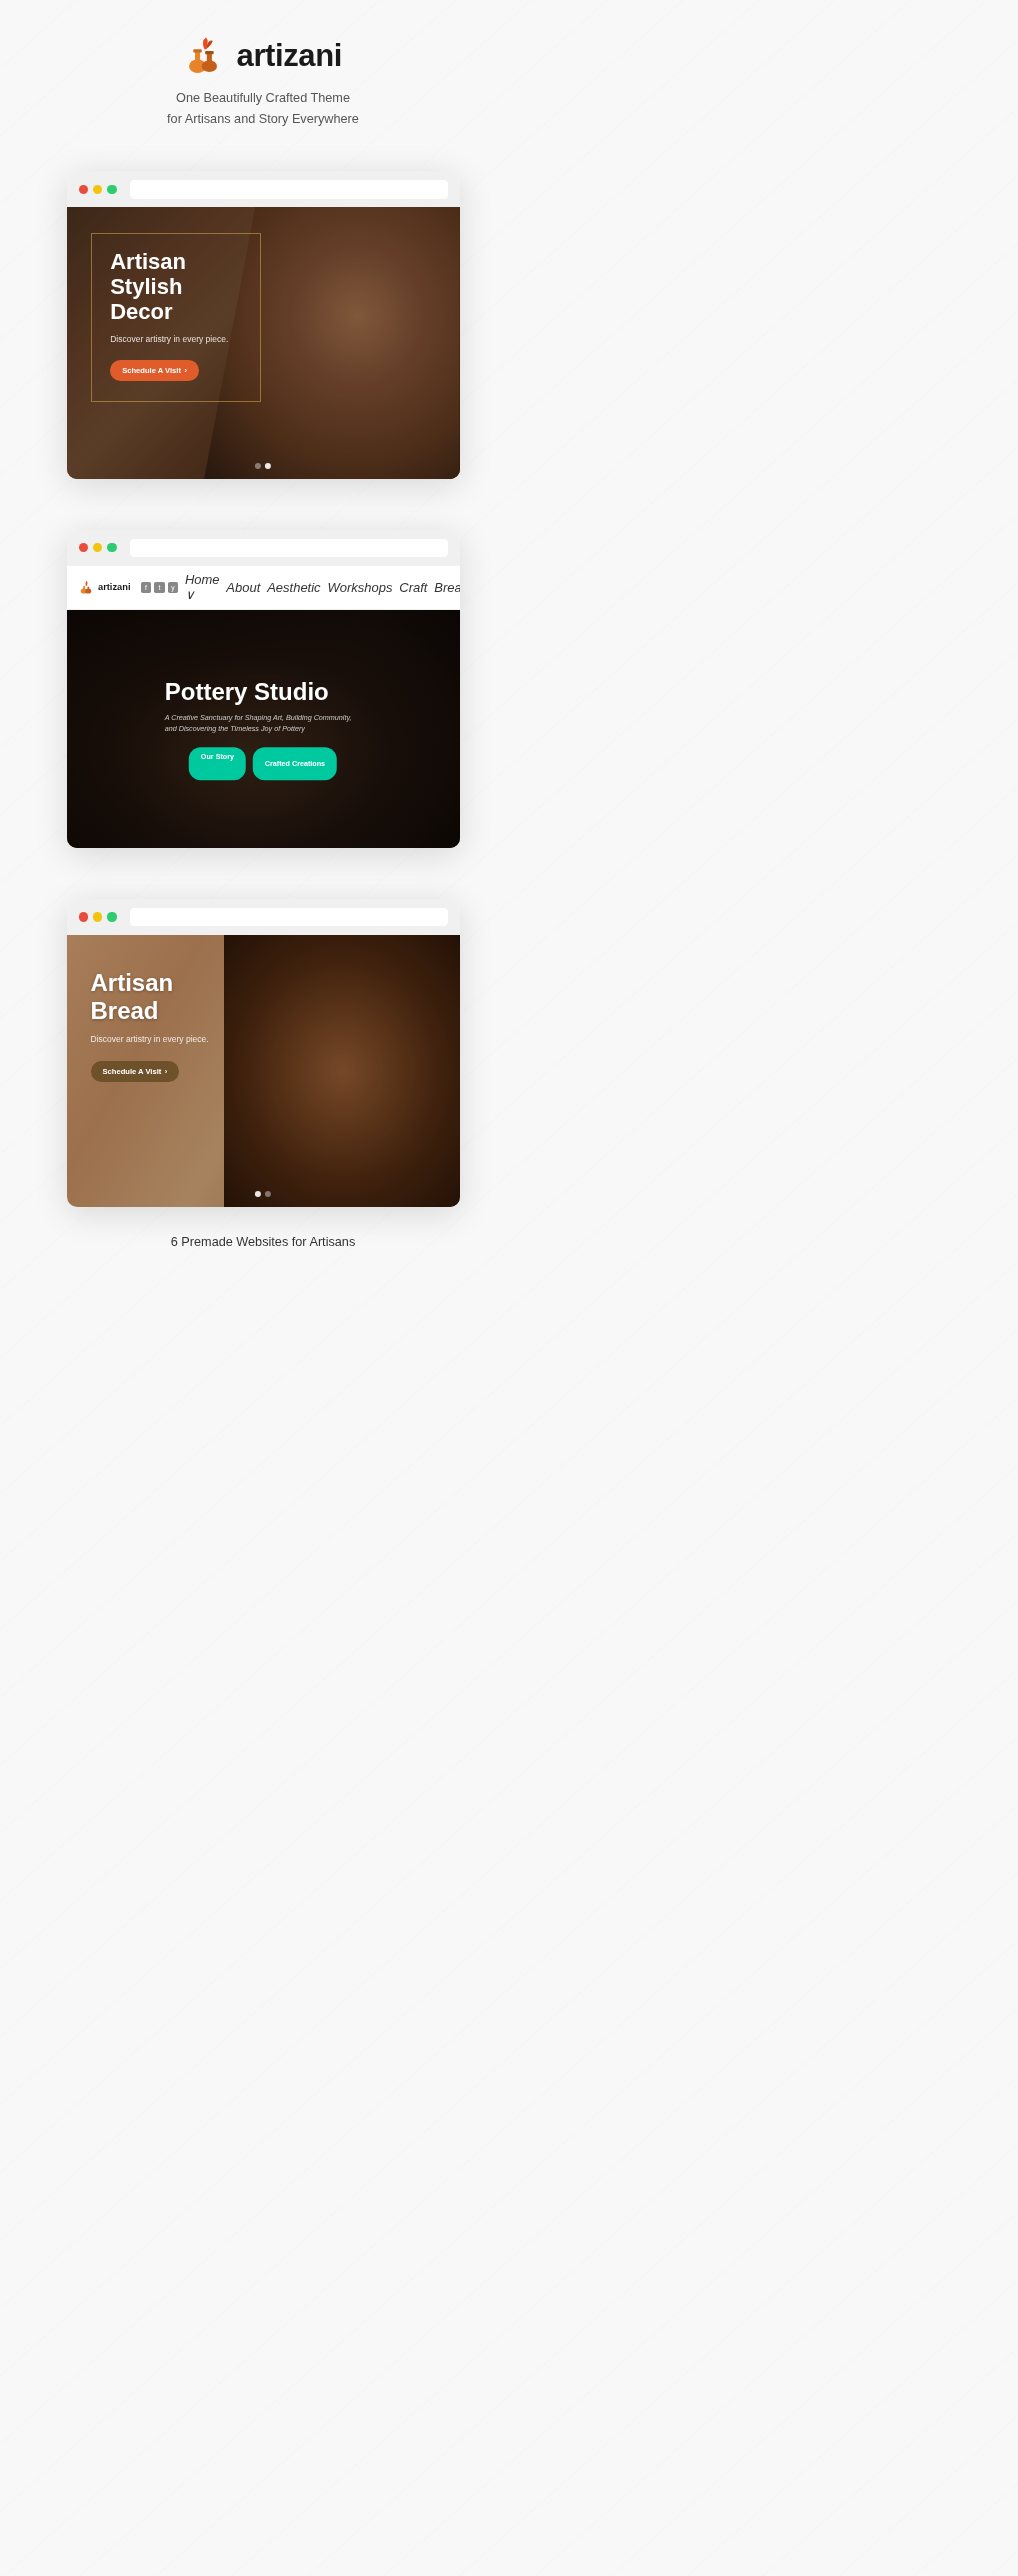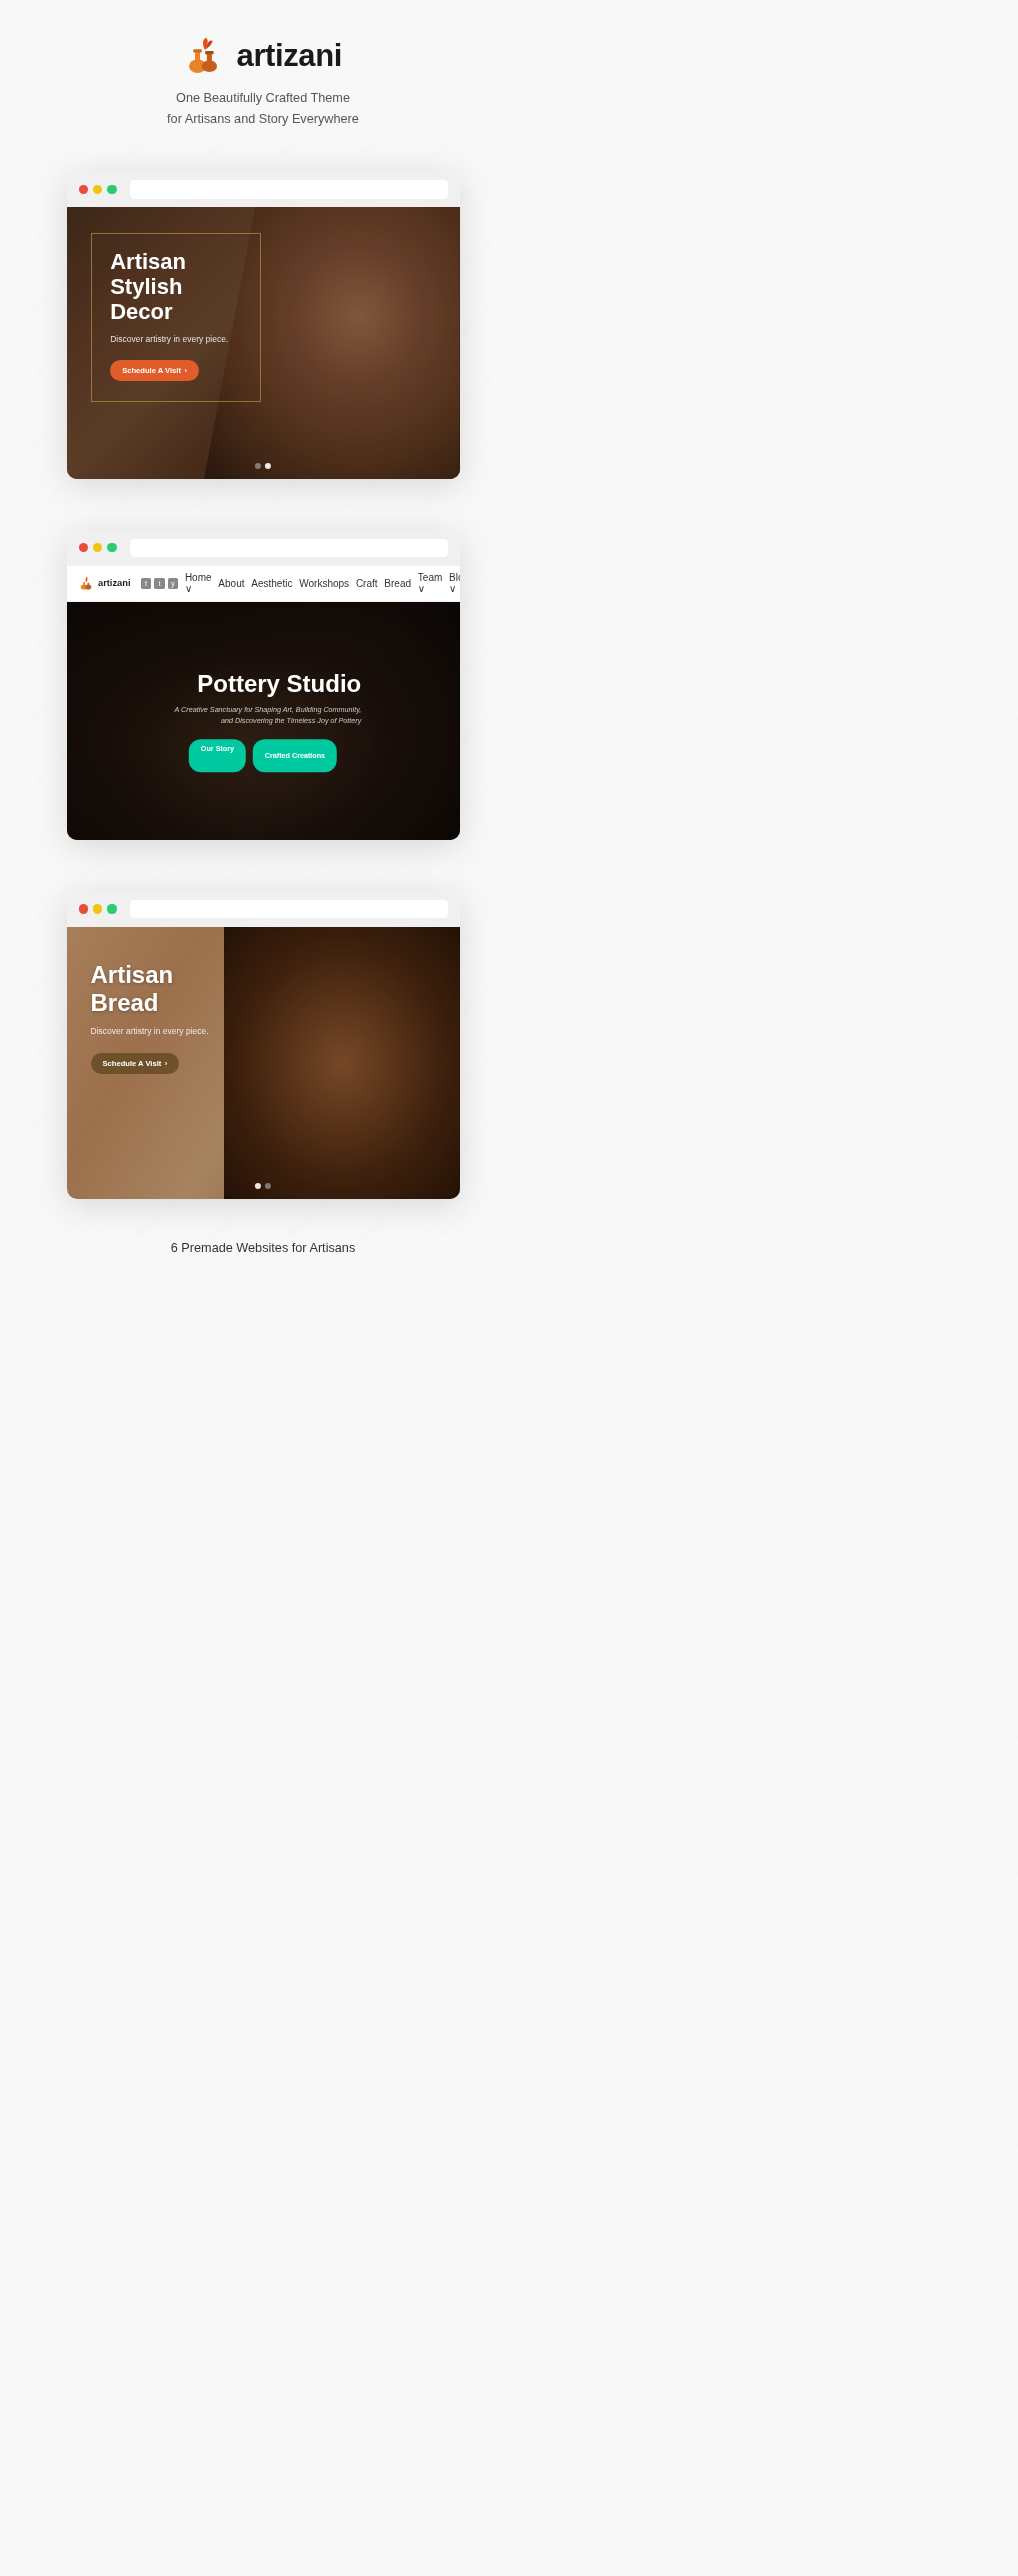--- a/index.html
+++ b/index.html
@@ -194,23 +194,24 @@
       display: flex; align-items: center; justify-content: center;
       color: white;
     }
     .mock2-nav-links {
       display: flex;
       gap: 6.8px;
       margin-left: auto;
       align-items: center;
     }
     .mock2-nav-link {
-      font-size: 10px;
+      font-size: 13px;
       color: #333;
       cursor: pointer;
+      font-style: italic;
     }
     .mock2-nav-btn {
       background: #00c9a0;
       color: white;
       font-size: 6.8px;
       font-weight: 600;
       padding: 3.4px 7.6px;
       border-radius: 10.2px;
       cursor: pointer;
     }
@@ -245,21 +246,21 @@
       top: 0; left: 0;
       width: 100%;
       height: 100%;
       background: rgba(0,0,0,0.45);
     }
     .mock2-text {
       position: absolute;
       top: 50%;
       left: 50%;
       transform: translate(-50%, -50%);
-      text-align: right;
+      text-align: left;
     }
     .mock2-title {
       font-size: 24px;
       font-weight: 800;
       color: white;
       margin-bottom: 6.8px;
     }
     .mock2-desc {
       font-size: 7.2px;
       color: rgba(255,255,255,0.75);
@@ -362,21 +363,21 @@
       transform: translateX(-50%);
       display: flex;
       gap: 4.2px;
     }
 
     
     .footer-text {
       text-align: center;
       font-size: 12.7px;
       color: #333;
-      margin-top: 17px;
+      margin-top: 3px;
     }
 
     
     .bg-lines {
       position: fixed;
       top: 0; left: 0;
       width: 100%; height: 100%;
       pointer-events: none;
       z-index: -1;
       opacity: 0.04;

